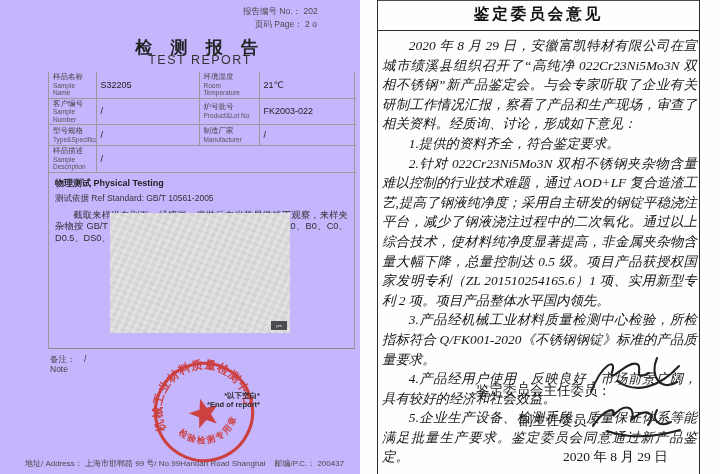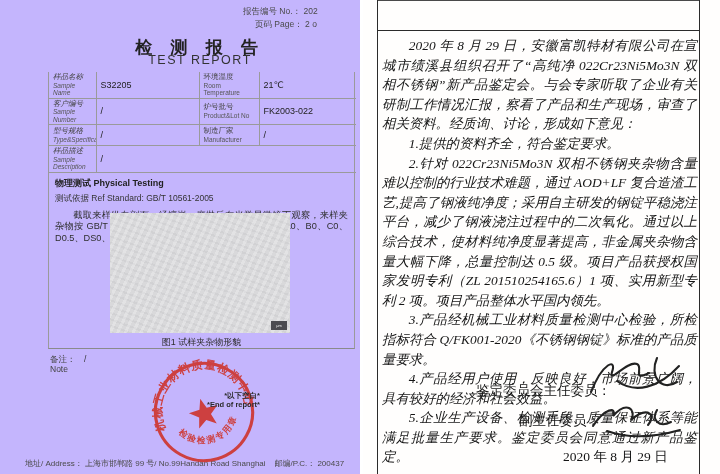--- a/index.html
+++ b/index.html
@@ -15,21 +15,21 @@
                 font-family:"Liberation Serif","DejaVu Serif",serif;}
   .rep-title-en{position:absolute;left:40px;top:53px;width:320px;text-align:center;
                 font-size:12.5px;letter-spacing:1.5px;color:#333;}
   .rep-box{position:absolute;left:48px;top:72px;width:307px;height:277px;
            border-left:1px solid #9a9a9a;border-right:1px solid #9a9a9a;border-bottom:1px solid #8a8a8a;box-sizing:border-box;}
   table.info{border-collapse:collapse;width:100%;table-layout:fixed;}
   table.info td{border:1px solid #9a9a9a;padding:1px 4px;height:18px;vertical-align:middle;overflow:hidden;}
   table.info td.lab .cn{font-size:7.5px;color:#444;line-height:8.5px;}
   table.info td.lab .en{font-size:6.5px;color:#555;line-height:7.5px;}
   table.info td.val{font-size:9px;color:#222;}
-  table.info tr td:first-child{border-left:none;font-style:italic;}
+  table.info tr td:first-child{border-left:none;}
   table.info tr td:last-child{border-right:none;}
   table.info tr:first-child td{border-top:none;}
   .sec-hdr{font-size:9px;font-weight:bold;color:#222;padding:4px 0 0 6px;}
   .ref-std{font-size:8.5px;color:#333;padding:3px 0 0 6px;}
   .body-par{font-size:9.2px;color:#2e2e2e;line-height:11.5px;padding:5px 6px 0 6px;text-align:justify;}
   .body-par .ind{display:inline-block;width:18px;}
   .micro{position:absolute;left:110px;top:213px;width:180px;height:120px;
          background:#d9d9db;
          background-image:repeating-linear-gradient(115deg,rgba(255,255,255,.25) 0 3px,rgba(0,0,0,0) 3px 7px),
                           repeating-linear-gradient(20deg,rgba(120,120,125,.08) 0 2px,rgba(0,0,0,0) 2px 6px);}
@@ -140,21 +140,20 @@
         </table>
 
       <div class="sec-hdr">物理测试  Physical Testing</div>
       <div class="ref-std">测试依据  Ref Standard: GB/T 10561-2005</div>
       <div class="body-par"><span class="ind"></span><span>截取来样纵向剖面，经镶嵌、磨抛后在光学显微镜下观察，来样夹杂物按 GB/T 标准中实际检验 A 法进行检验，结果为：A0、B0、C0、D0.5、DS0、夹杂物形貌见图</span></div>
     </div>
 
     <div class="micro">
       <div class="scale-chip">μm</div>
     </div>
-    <div class="fig-cap">图1  试样夹杂物形貌</div>
 
     <div class="note-row">
       <div>备注：</div>
       <div>Note</div>
       <div class="v">/</div>
     </div>
 
     <div class="end-blank">
       <div>*以下空白*</div>
       <div>*End of report*</div>
@@ -175,20 +174,21 @@
       <text class="stamp-text-top" text-anchor="middle"><textPath href="#arcT" startOffset="50%">机械工业材料质量检测中心</textPath></text>
       <text class="stamp-text-bottom" text-anchor="middle"><textPath href="#arcB" startOffset="50%">检验检测专用章</textPath></text>
     </svg>
   </div>
 
   <div class="page-right">
     <div class="op-frame-top"></div>
     <div class="op-frame-left"></div>
     <div class="op-frame-right"></div>
 
+    <div class="op-title">鉴定委员会意见</div>
     <div class="op-title-rule"></div>
 
     <div class="op-body">
       <p>2020 年 8 月 29 日，安徽富凯特材有限公司在宣城市绩溪县组织召开了“高纯净 022Cr23Ni5Mo3N 双相不锈钢”新产品鉴定会。与会专家听取了企业有关研制工作情况汇报，察看了产品和生产现场，审查了相关资料。经质询、讨论，形成如下意见：</p>
       <p>1.提供的资料齐全，符合鉴定要求。</p>
       <p>2.针对 022Cr23Ni5Mo3N 双相不锈钢夹杂物含量难以控制的行业技术难题，通过 AOD+LF 复合造渣工艺,提高了钢液纯净度；采用自主研发的钢锭平稳浇注平台，减少了钢液浇注过程中的二次氧化。通过以上综合技术，使材料纯净度显著提高，非金属夹杂物含量大幅下降，总量控制达 0.5 级。项目产品获授权国家发明专利（ZL 201510254165.6）1 项、实用新型专利 2 项。项目产品整体水平国内领先。</p>
       <p>3.产品经机械工业材料质量检测中心检验，所检指标符合 Q/FK001-2020《不锈钢钢锭》标准的产品质量要求。</p>
       <p>4.产品经用户使用，反映良好，市场前景广阔，具有较好的经济和社会效益。</p>
       <p>5.企业生产设备、检测手段、质量保证体系等能满足批量生产要求。鉴定委员会同意通过新产品鉴定。</p>
     </div>

